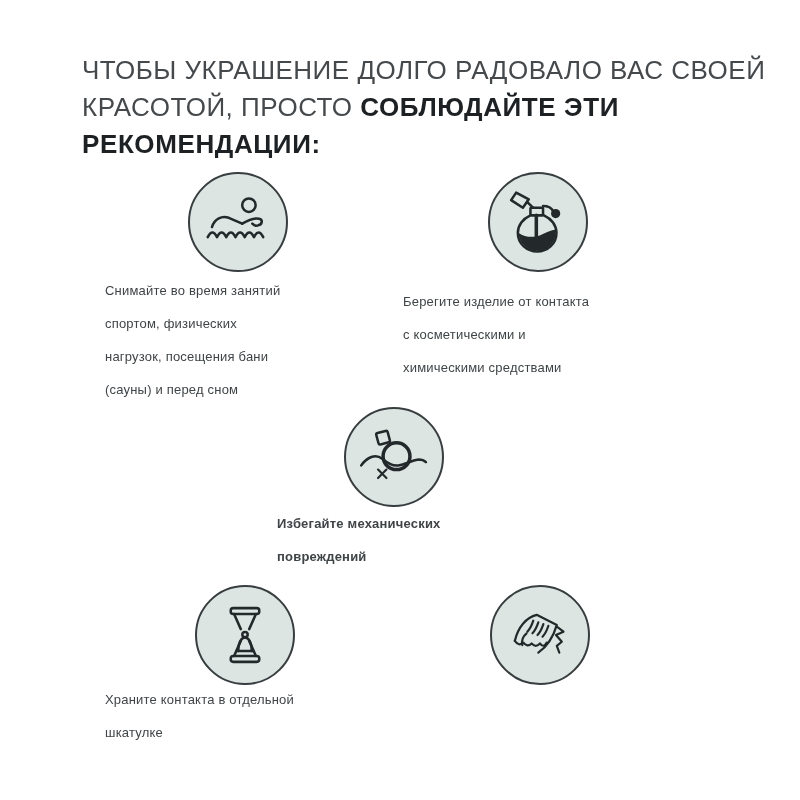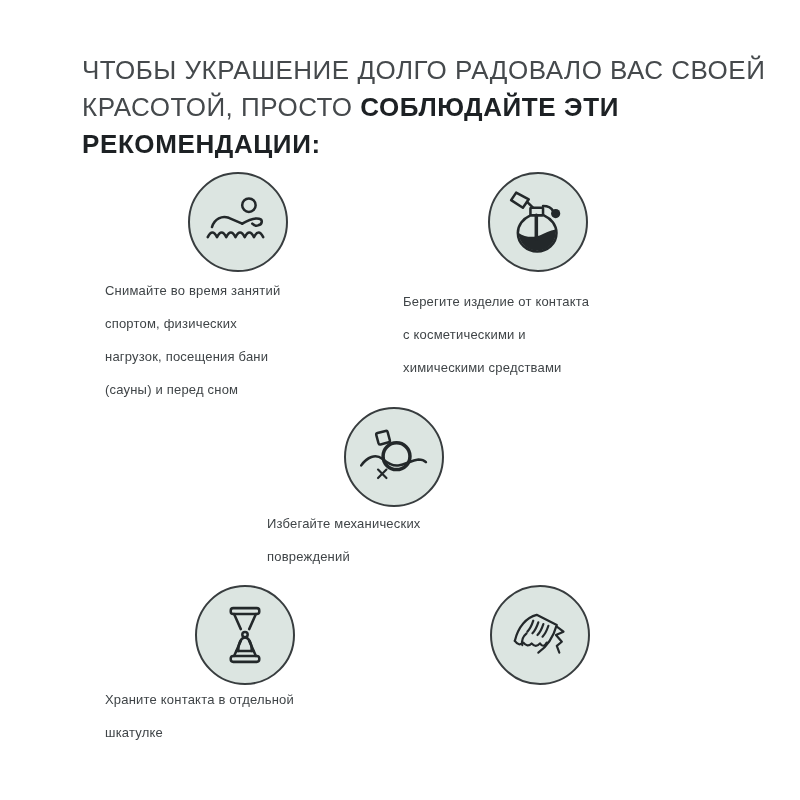--- a/index.html
+++ b/index.html
@@ -29,21 +29,21 @@
     position:absolute;font-size:13px;line-height:33px;
     color:var(--body-text,#3f4447);letter-spacing:.2px;white-space:pre-line;
   }
   .pos-icon-1{left:188px;top:172px;}
   .pos-icon-2{left:488px;top:172px;}
   .pos-icon-3{left:344px;top:407px;}
   .pos-icon-4{left:195px;top:585px;}
   .pos-icon-5{left:490px;top:585px;}
   .pos-text-1{left:105px;top:274px;width:300px;}
   .pos-text-2{left:403px;top:285px;width:310px;}
-  .pos-text-3{left:267px;top:507px;width:260px;}
+  .pos-text-3{left:277px;top:507px;width:260px;font-weight:bold;}
   .pos-text-4{left:105px;top:683px;width:310px;}
   .pos-text-5{left:430px;top:683px;width:290px;}
 </style>
 </head>
 <body>
 
 <div class="canvas">
 
   <header class="heading">
     <div>ЧТОБЫ УКРАШЕНИЕ ДОЛГО РАДОВАЛО ВАС СВОЕЙ</div>

